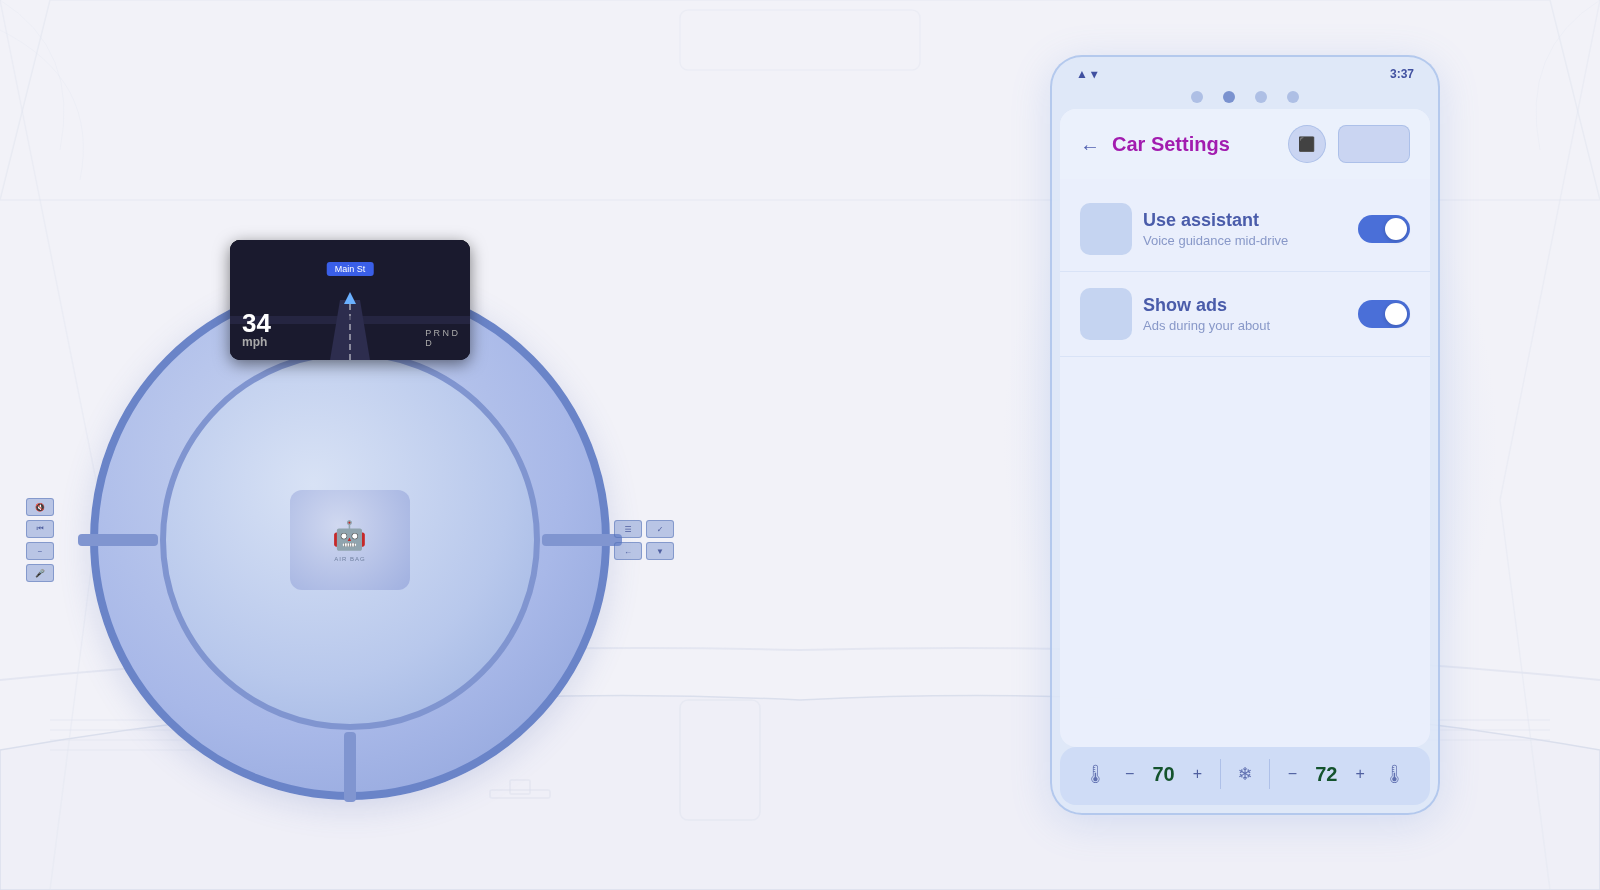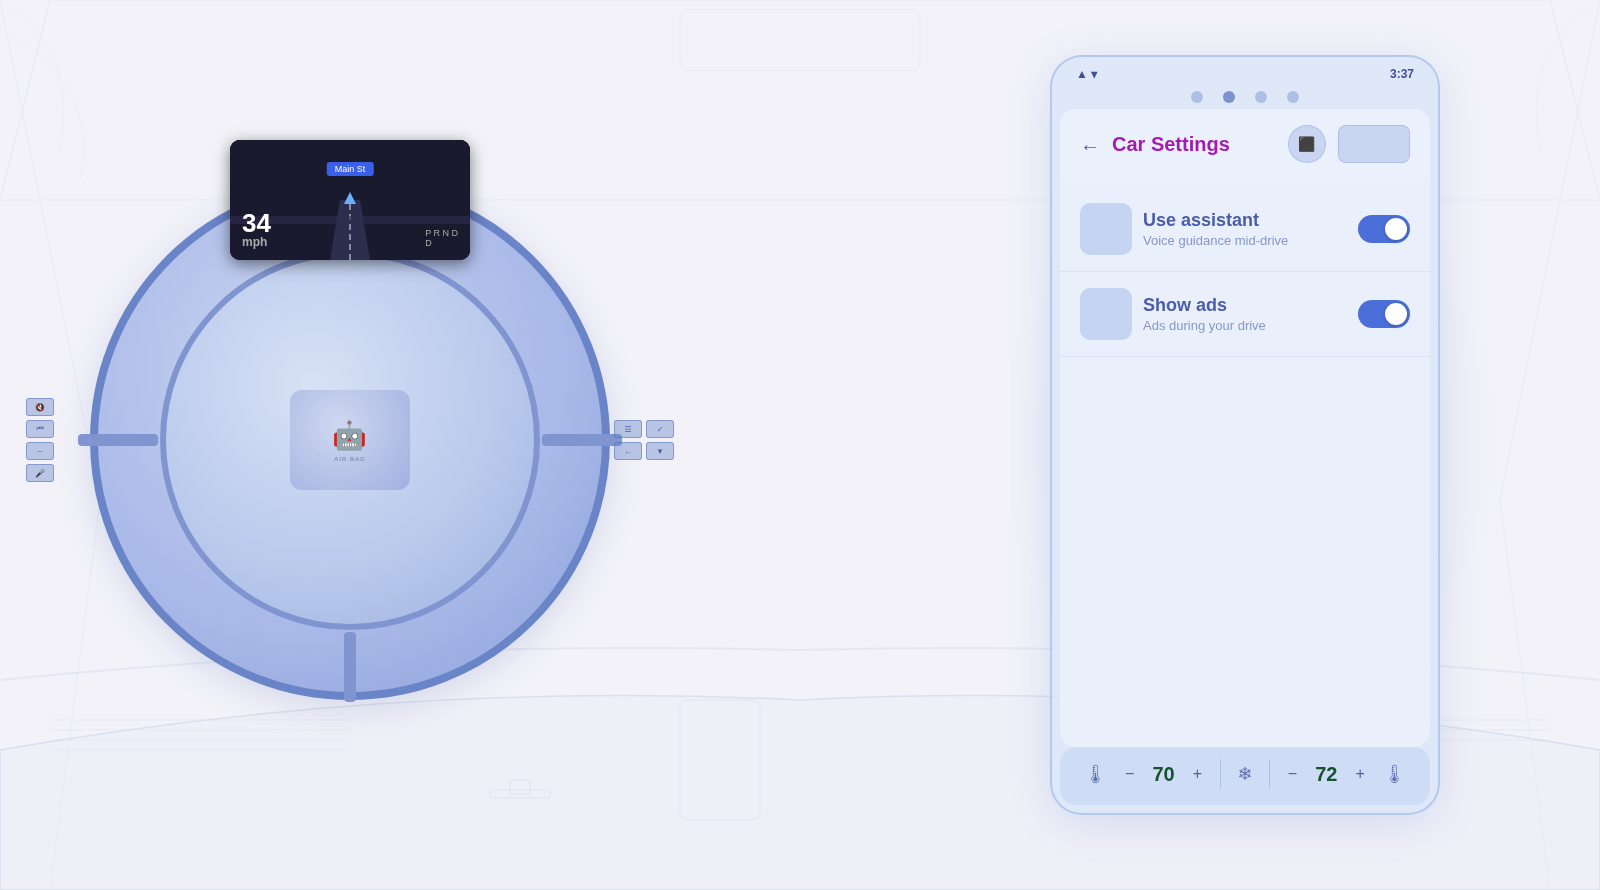--- a/index.html
+++ b/index.html
@@ -30,21 +30,21 @@
     }
 
     
     .steering-wheel-container {
       position: absolute;
       left: 60px;
       top: 80px;
       width: 580px;
       height: 720px;
       display: flex;
-      align-items: center;
+      align-items: flex-end;
       justify-content: center;
     }
 
     .steering-wheel-outer {
       width: 520px;
       height: 520px;
       border-radius: 50%;
       background: radial-gradient(circle at 40% 35%, #c8d4f0, #a8b8e8 60%, #8a9fd8);
       border: 8px solid #6a84c8;
       position: relative;
@@ -580,21 +580,21 @@
           <div class="toggle on">
             <div class="toggle-knob"></div>
           </div>
         </div>
 
 
         <div class="setting-item">
           <div class="setting-icon-box"></div>
           <div class="setting-text">
             <div class="setting-label">Show ads</div>
-            <div class="setting-desc">Ads during your drive</div>
+            <div class="setting-desc">Ads during your about</div>
           </div>
           <div class="toggle on">
             <div class="toggle-knob"></div>
           </div>
         </div>
 
 
       </div>
     </div>
 

